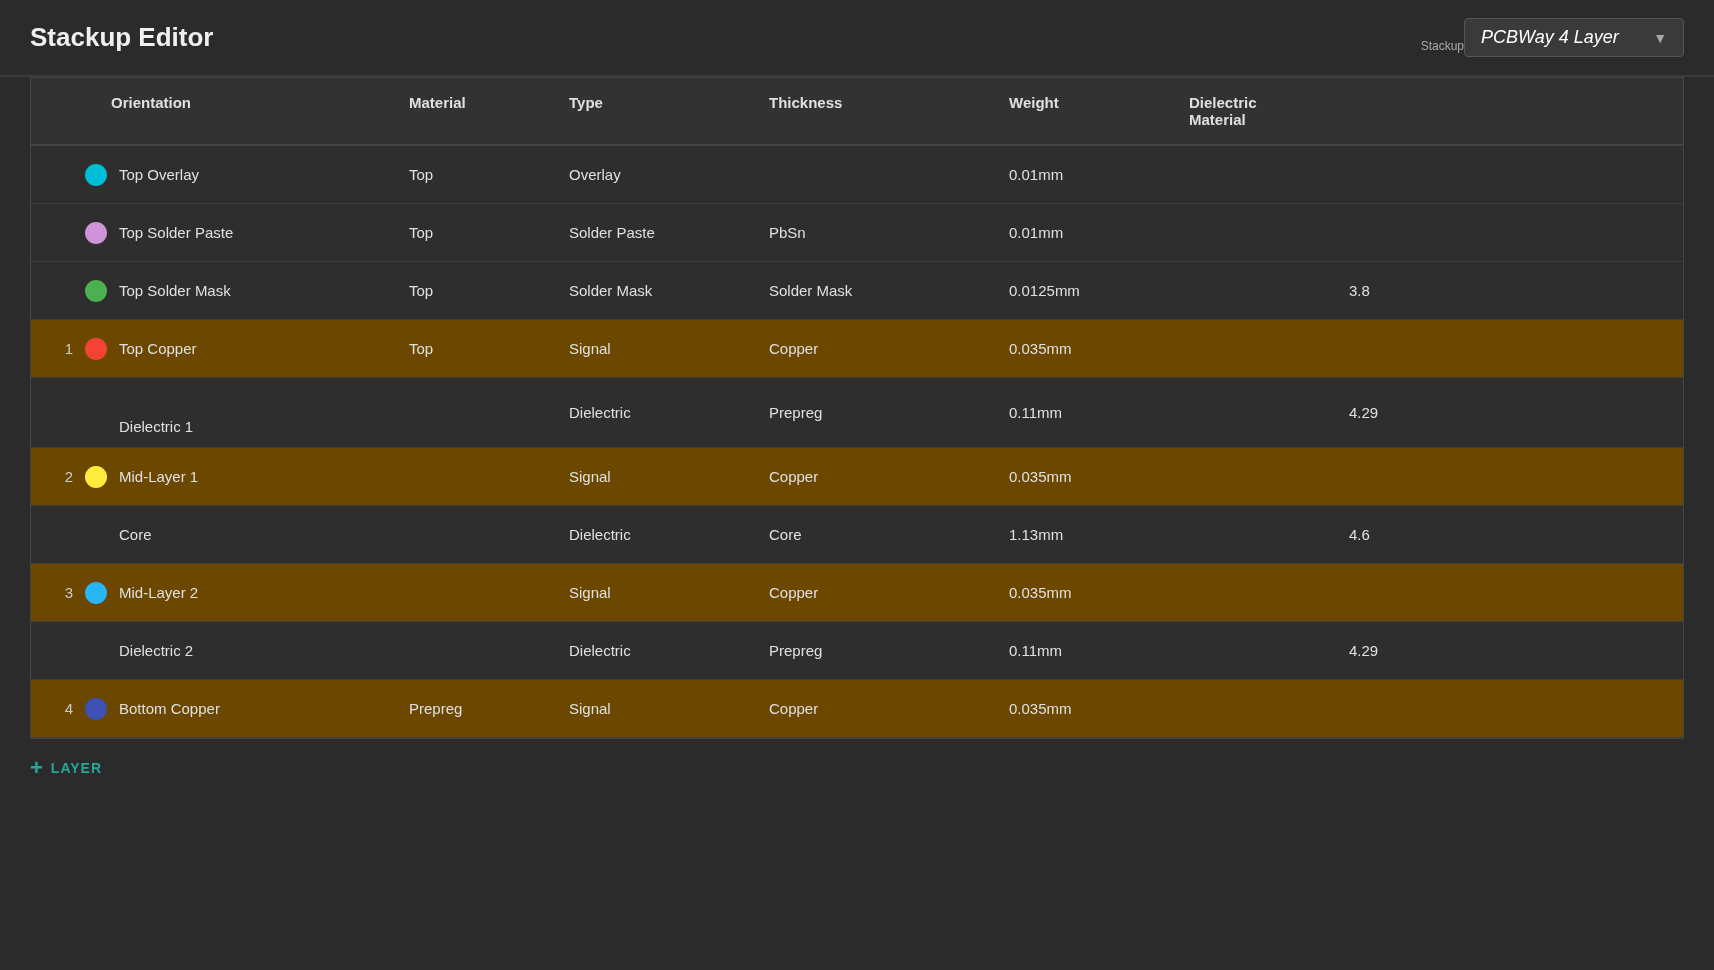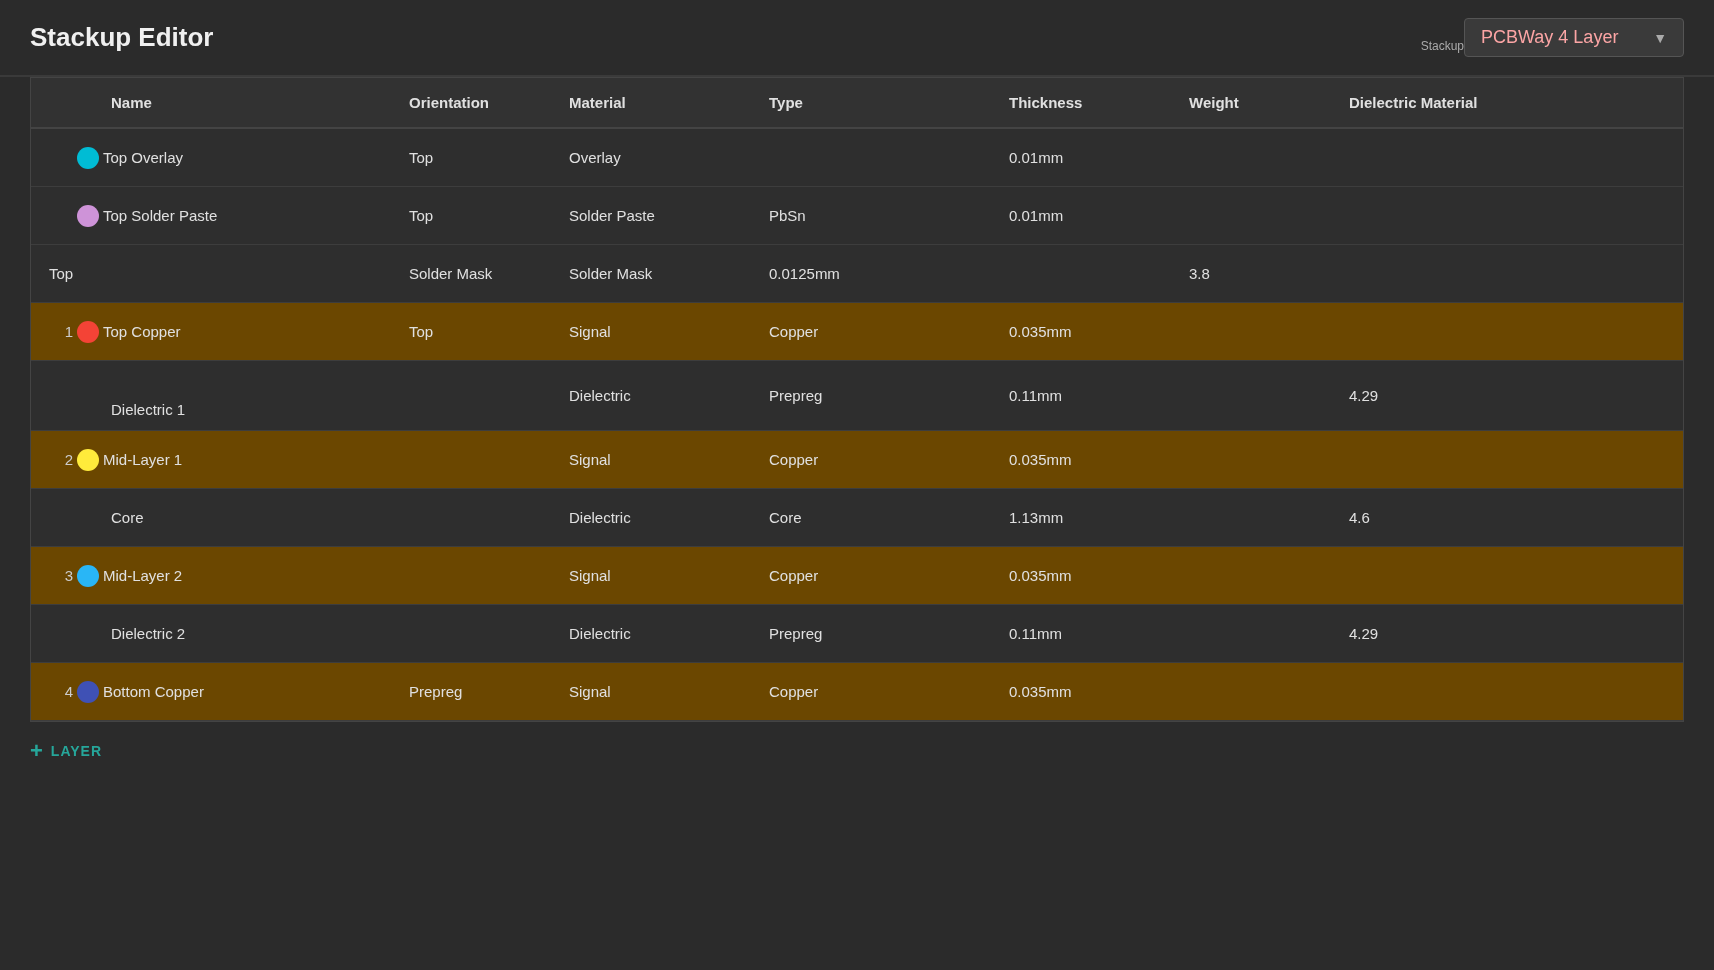--- a/index.html
+++ b/index.html
@@ -47,22 +47,23 @@
       border: 1px solid #555;
       border-radius: 4px;
       padding: 8px 16px;
       cursor: pointer;
       min-width: 220px;
       justify-content: space-between;
     }
 
     .stackup-dropdown-text {
       font-size: 18px;
-      color: #fca5a5;
+      color: #ffffff;
       margin-right: 16px;
+      font-style: italic;
     }
 
     .chevron-down {
       color: #aaa;
       font-size: 14px;
     }
 
     .divider {
       height: 2px;
       background: #3a3a3a;
@@ -112,21 +113,21 @@
 
     .td {
       padding: 12px 18px;
       color: #e0e0e0;
       font-size: 15px;
     }
 
     .td.name-cell {
       display: flex;
       align-items: center;
-      gap: 4px;
+      gap: 12px;
       padding-left: 18px;
     }
 
     .row-number {
       color: #ccc;
       min-width: 24px;
       text-align: right;
       font-size: 15px;
     }
 
@@ -183,21 +184,20 @@
       <span class="chevron-down">▼</span>
     </div>
   </div>
 </div>
 
 <div class="divider"></div>
 
 <div class="table-container">
 
   <div class="table-header">
-    <div class="th">Name</div>
     <div class="th">Orientation</div>
     <div class="th">Material</div>
     <div class="th">Type</div>
     <div class="th">Thickness</div>
     <div class="th">Weight</div>
     <div class="th">Dielectric Material</div>
   </div>
 
   <div class="table-row dark-row">
     <div class="td name-cell">
@@ -221,20 +221,25 @@
     </div>
     <div class="td">Top</div>
     <div class="td">Solder Paste</div>
     <div class="td">PbSn</div>
     <div class="td">0.01mm</div>
     <div class="td"></div>
     <div class="td"></div>
   </div>
 
   <div class="table-row dark-row">
+    <div class="td name-cell">
+      <span class="row-number">&nbsp;&nbsp;&nbsp;</span>
+      <span class="color-dot dot-green"></span>
+      <span class="name-text">Top Solder Mask</span>
+    </div>
     <div class="td">Top</div>
     <div class="td">Solder Mask</div>
     <div class="td">Solder Mask</div>
     <div class="td">0.0125mm</div>
     <div class="td"></div>
     <div class="td">3.8</div>
   </div>
 
   <div class="table-row copper-row">
     <div class="td name-cell">

